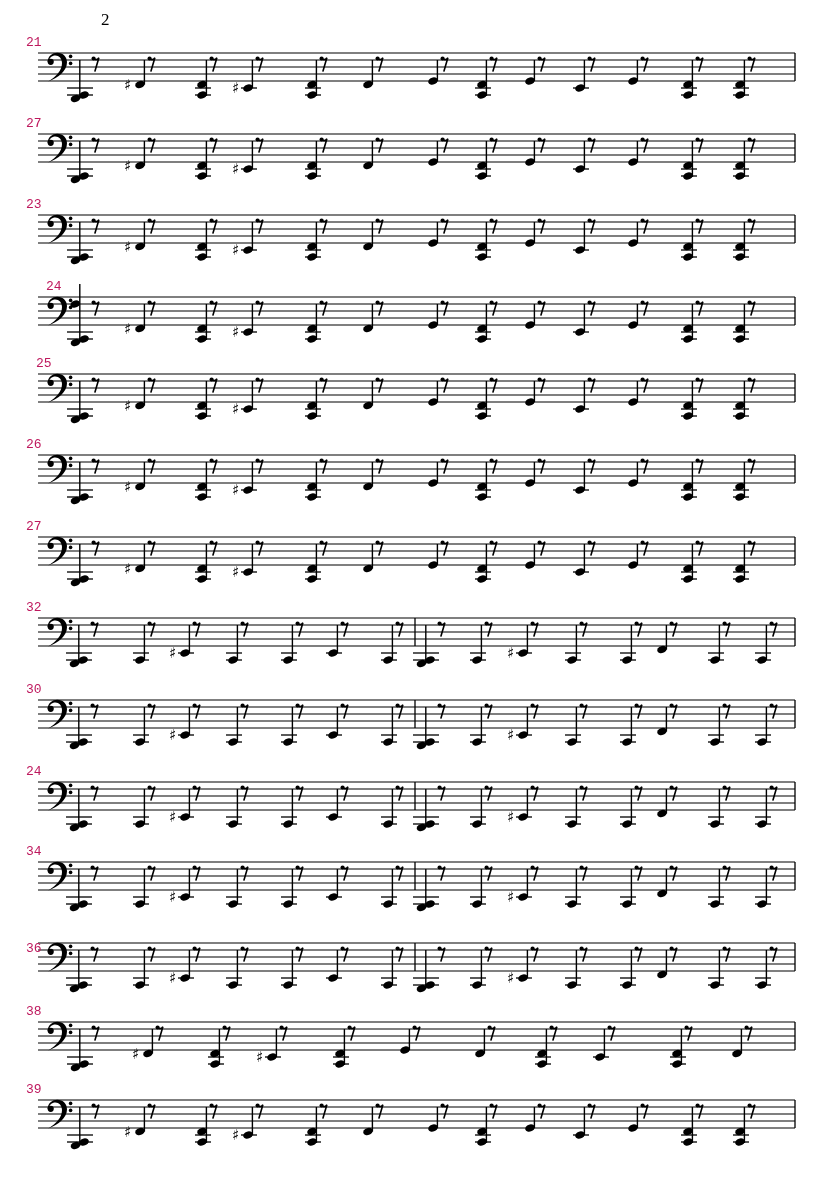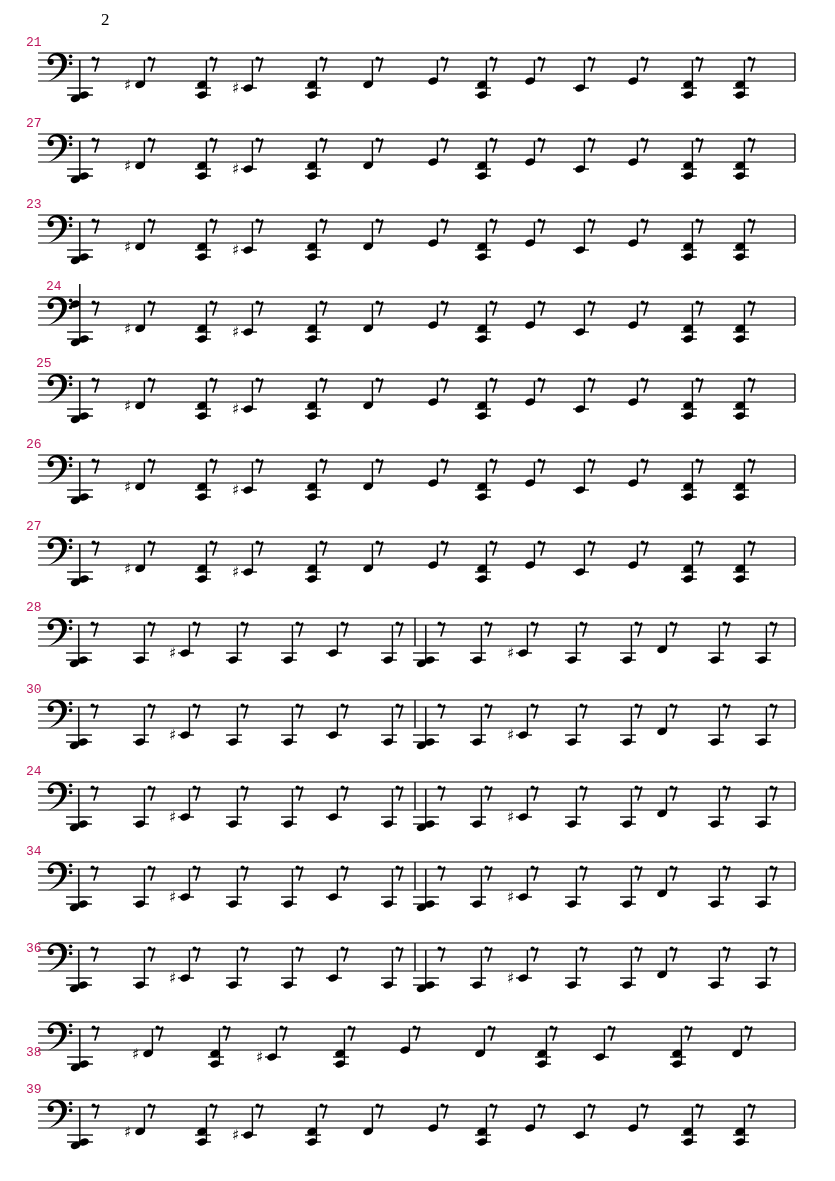--- a/index.html
+++ b/index.html
@@ -1685,21 +1685,21 @@
           <path d="M1.6,3.0 Q4.2,5.6 6.9,2.2 L3.0,15.4" fill="none" stroke="#000" stroke-width="1.6" stroke-linecap="round"></path>
         </g>
       </svg>
       <div class="measure-number" style="left: 26px; top: 35px;">21</div>
       <div class="measure-number" style="left: 26px; top: 116px;">27</div>
       <div class="measure-number" style="left: 26px; top: 197px;">23</div>
       <div class="measure-number" style="left: 26px; top: 279px; margin-left: 20px;">24</div>
       <div class="measure-number" style="left: 36px; top: 356px;">25</div>
       <div class="measure-number" style="left: 26px; top: 437px;">26</div>
       <div class="measure-number" style="left: 26px; top: 519px; text-align: right;">27</div>
-      <div class="measure-number" style="left: 26px; top: 600px;">28</div>
+      <div class="measure-number" style="left: 26px; top: 600px;">32</div>
       <div class="measure-number" style="left: 26px; top: 682px; text-align: right;">30</div>
       <div class="measure-number" style="left: 26px; top: 764px;">24</div>
       <div class="measure-number" style="left: 26px; top: 844px;">34</div>
       <div class="measure-number" style="left: 26px; top: 925px; margin-top: 16px;">36</div>
-      <div class="measure-number" style="left: 26px; top: 1004px; margin-top: 41px;">38</div>
+      <div class="measure-number" style="left: 26px; top: 1004px;">38</div>
       <div class="measure-number" style="left: 26px; top: 1082px;">39</div>
     </div>
 </div>
 
 </body></html>

